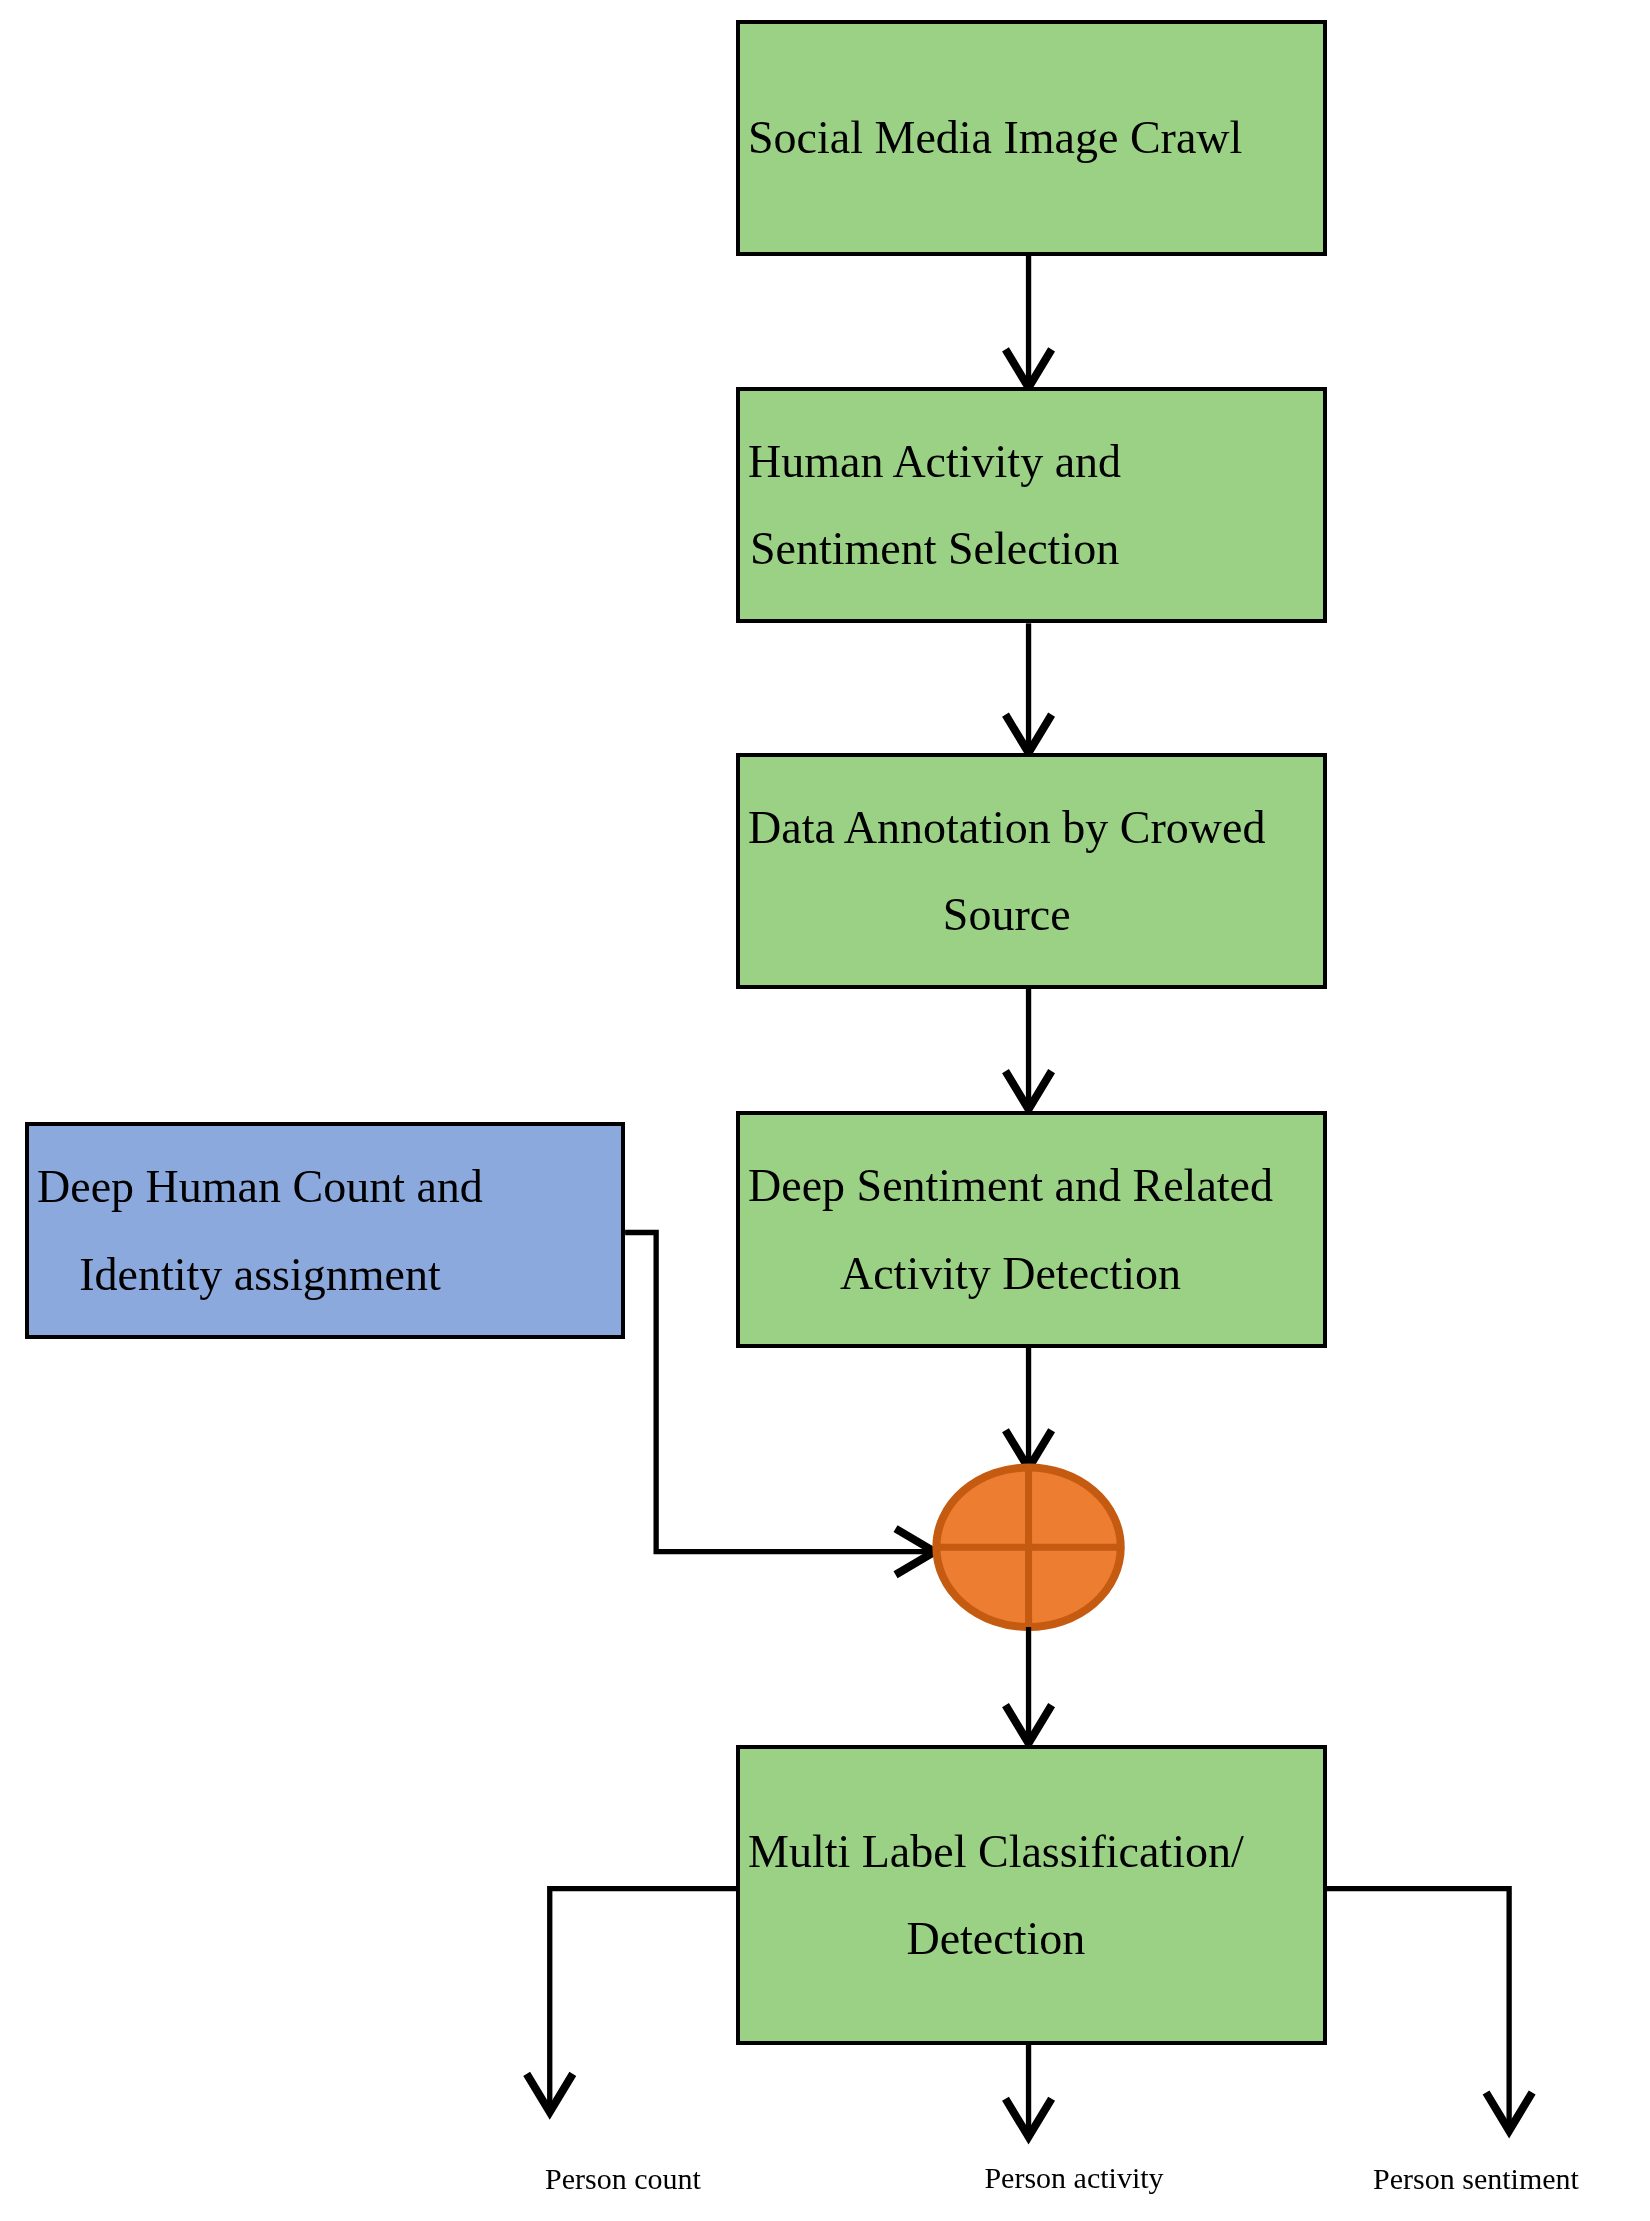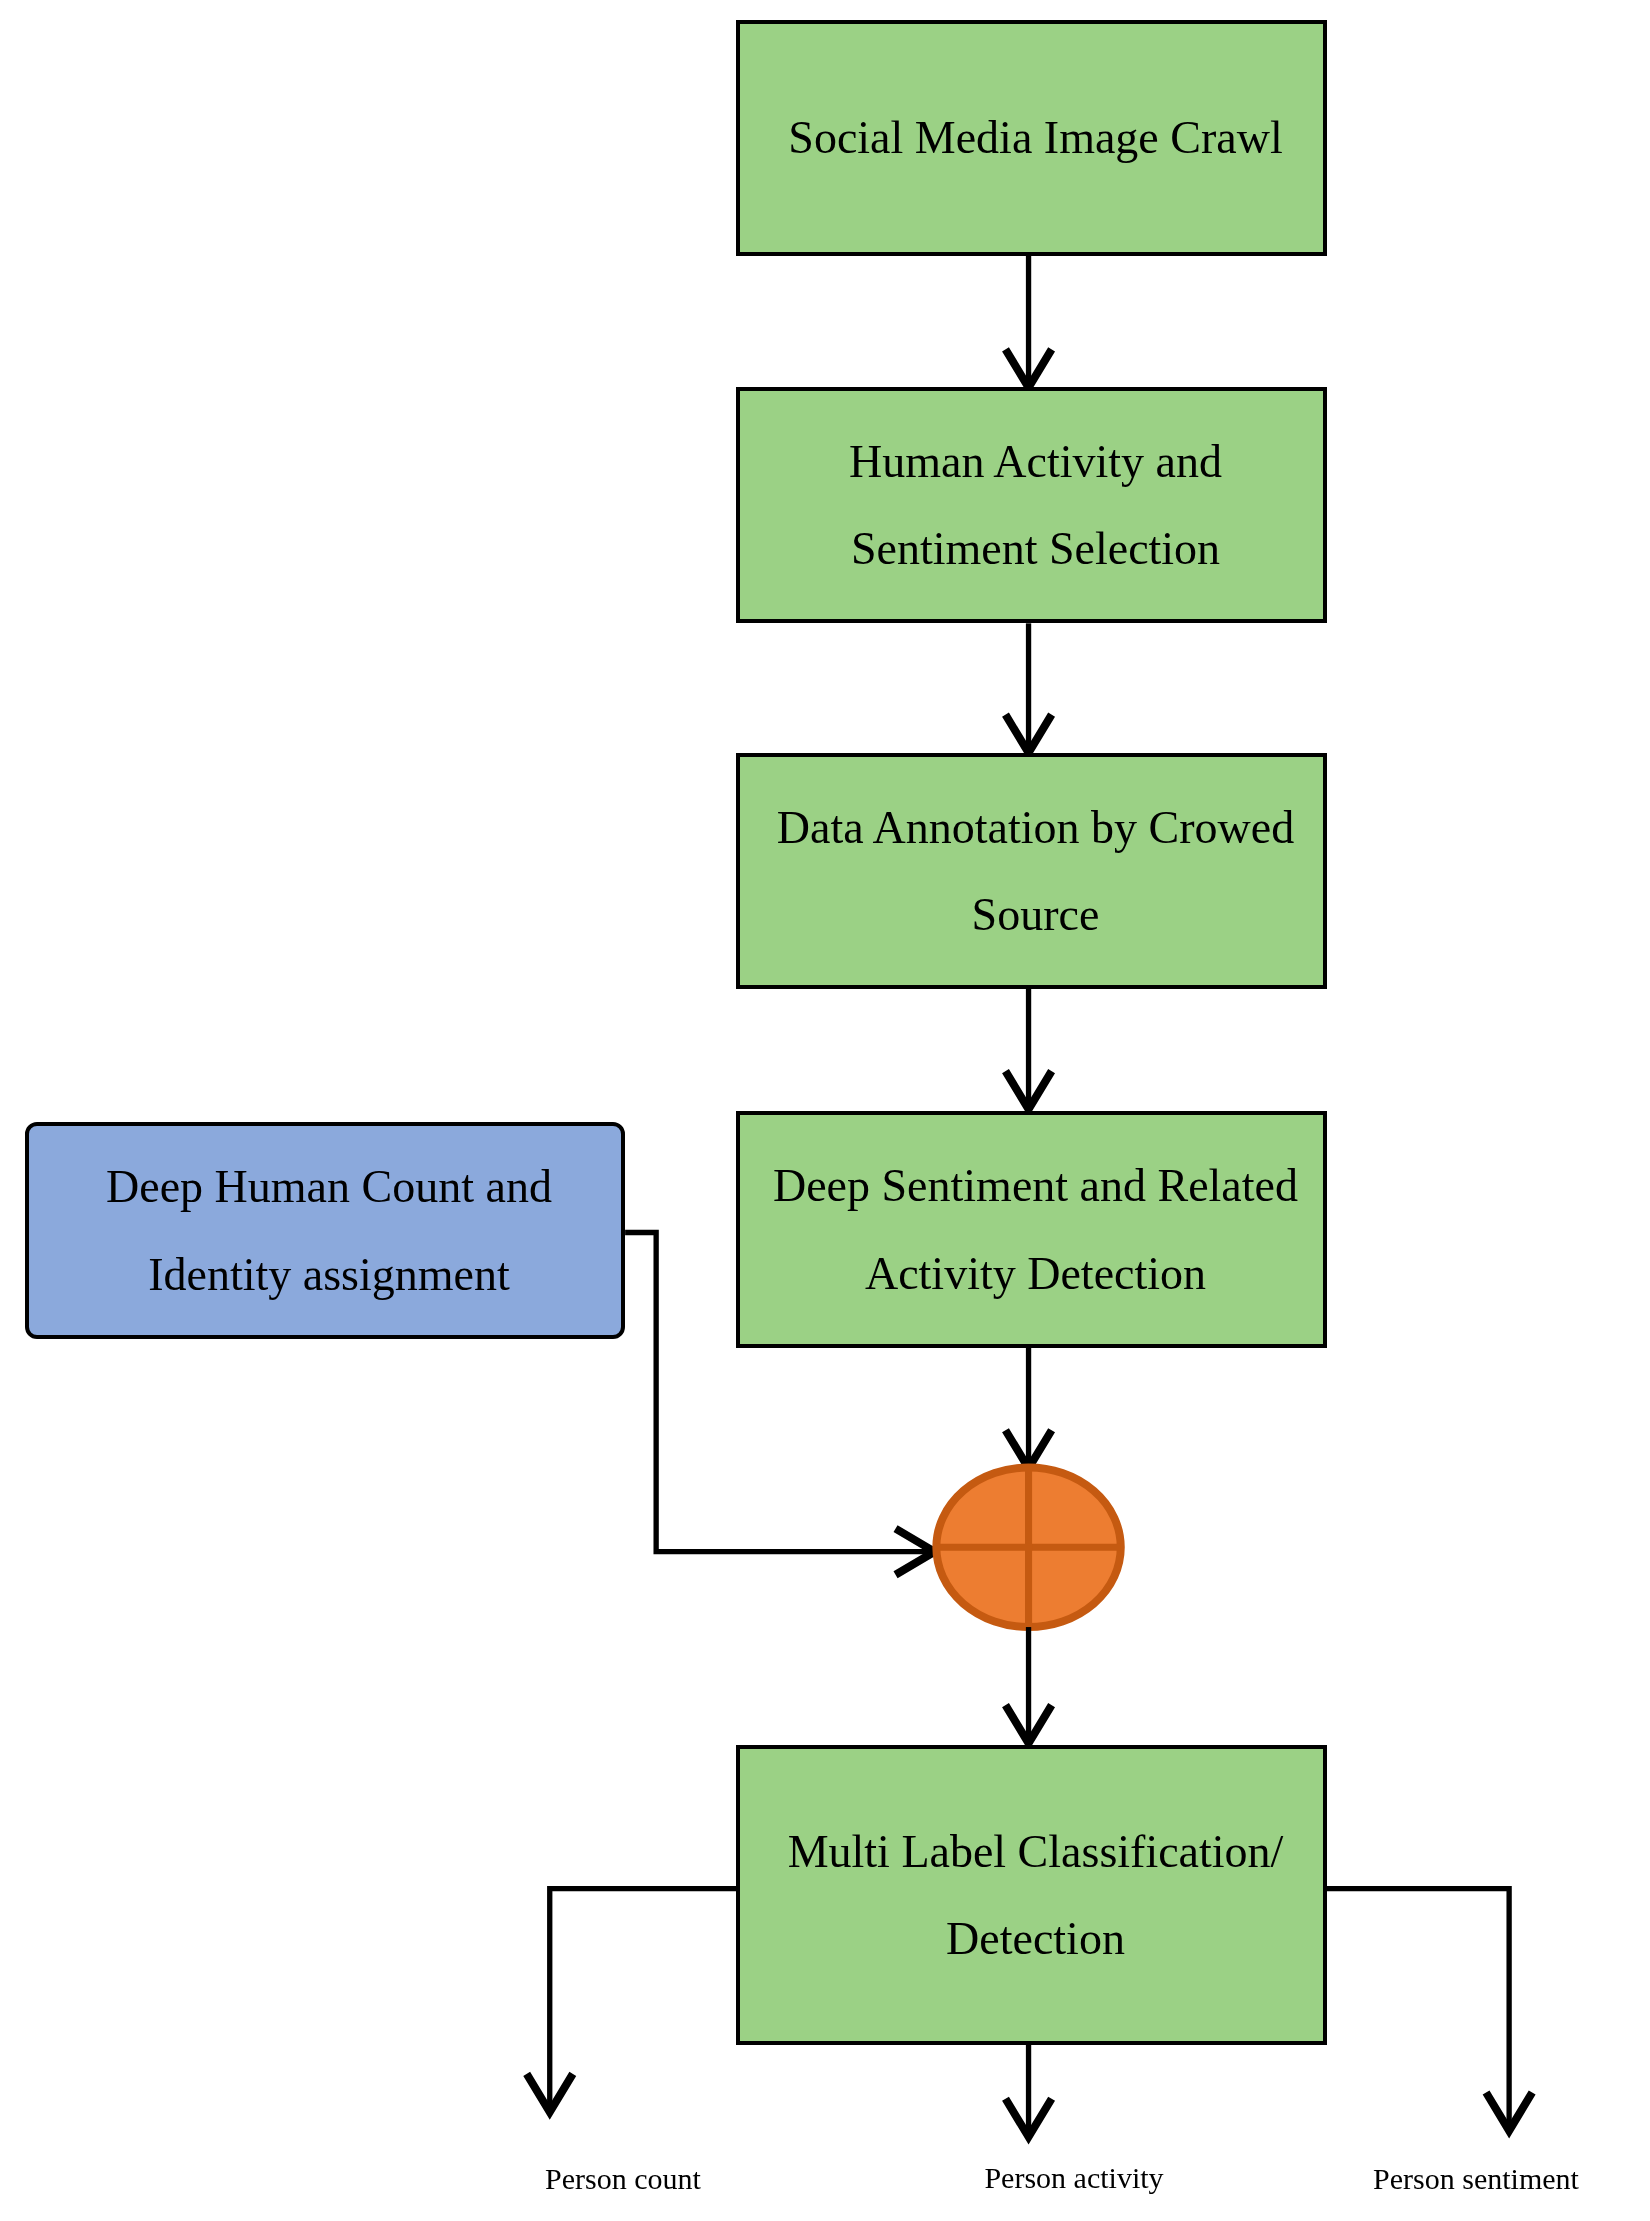--- a/index.html
+++ b/index.html
@@ -47,34 +47,34 @@
     stroke:var(--merge_stroke);
     stroke-width:8;
     fill:none;
   }
   .node{
     position:absolute;
     box-sizing:border-box;
     border:4.4px solid var(--box_border);
     display:flex;
     align-items:center;
-    justify-content:center;
+    justify-content:flex-start;
     text-align:center;
     font-size:46px;
     line-height:1.9;
     white-space:pre-line;
     padding-left:8px;
   }
   .node.green{background:var(--box_green_fill);}
   .node.blue{background:var(--box_blue_fill);}
   .box-crawl        {left:736px; top:19.5px;   width:591px; height:236px;}
   .box-selection    {left:736px; top:387px;  width:591px; height:236px;}
   .box-annotation   {left:736px; top:753px;  width:591px; height:236px;}
   .box-detection    {left:736px; top:1111px; width:591px; height:237px;}
-  .box-humancount   {left:25px;  top:1122px; width:600px; height:217px;border-radius:12px;}
+  .box-humancount   {left:25px;  top:1122px; width:600px; height:217px;}
   .box-multilabel   {left:736px; top:1745px; width:591px; height:300px;}
   .out-label{
     position:absolute;
     transform:translate(-50%,-50%);
     font-size:30px;
     white-space:nowrap;
   }
   .out-count     {left:623px;  top:2179px;}
   .out-activity  {left:1074px; top:2178px;text-align:center;}
   .out-sentiment {left:1476px; top:2179px;}

